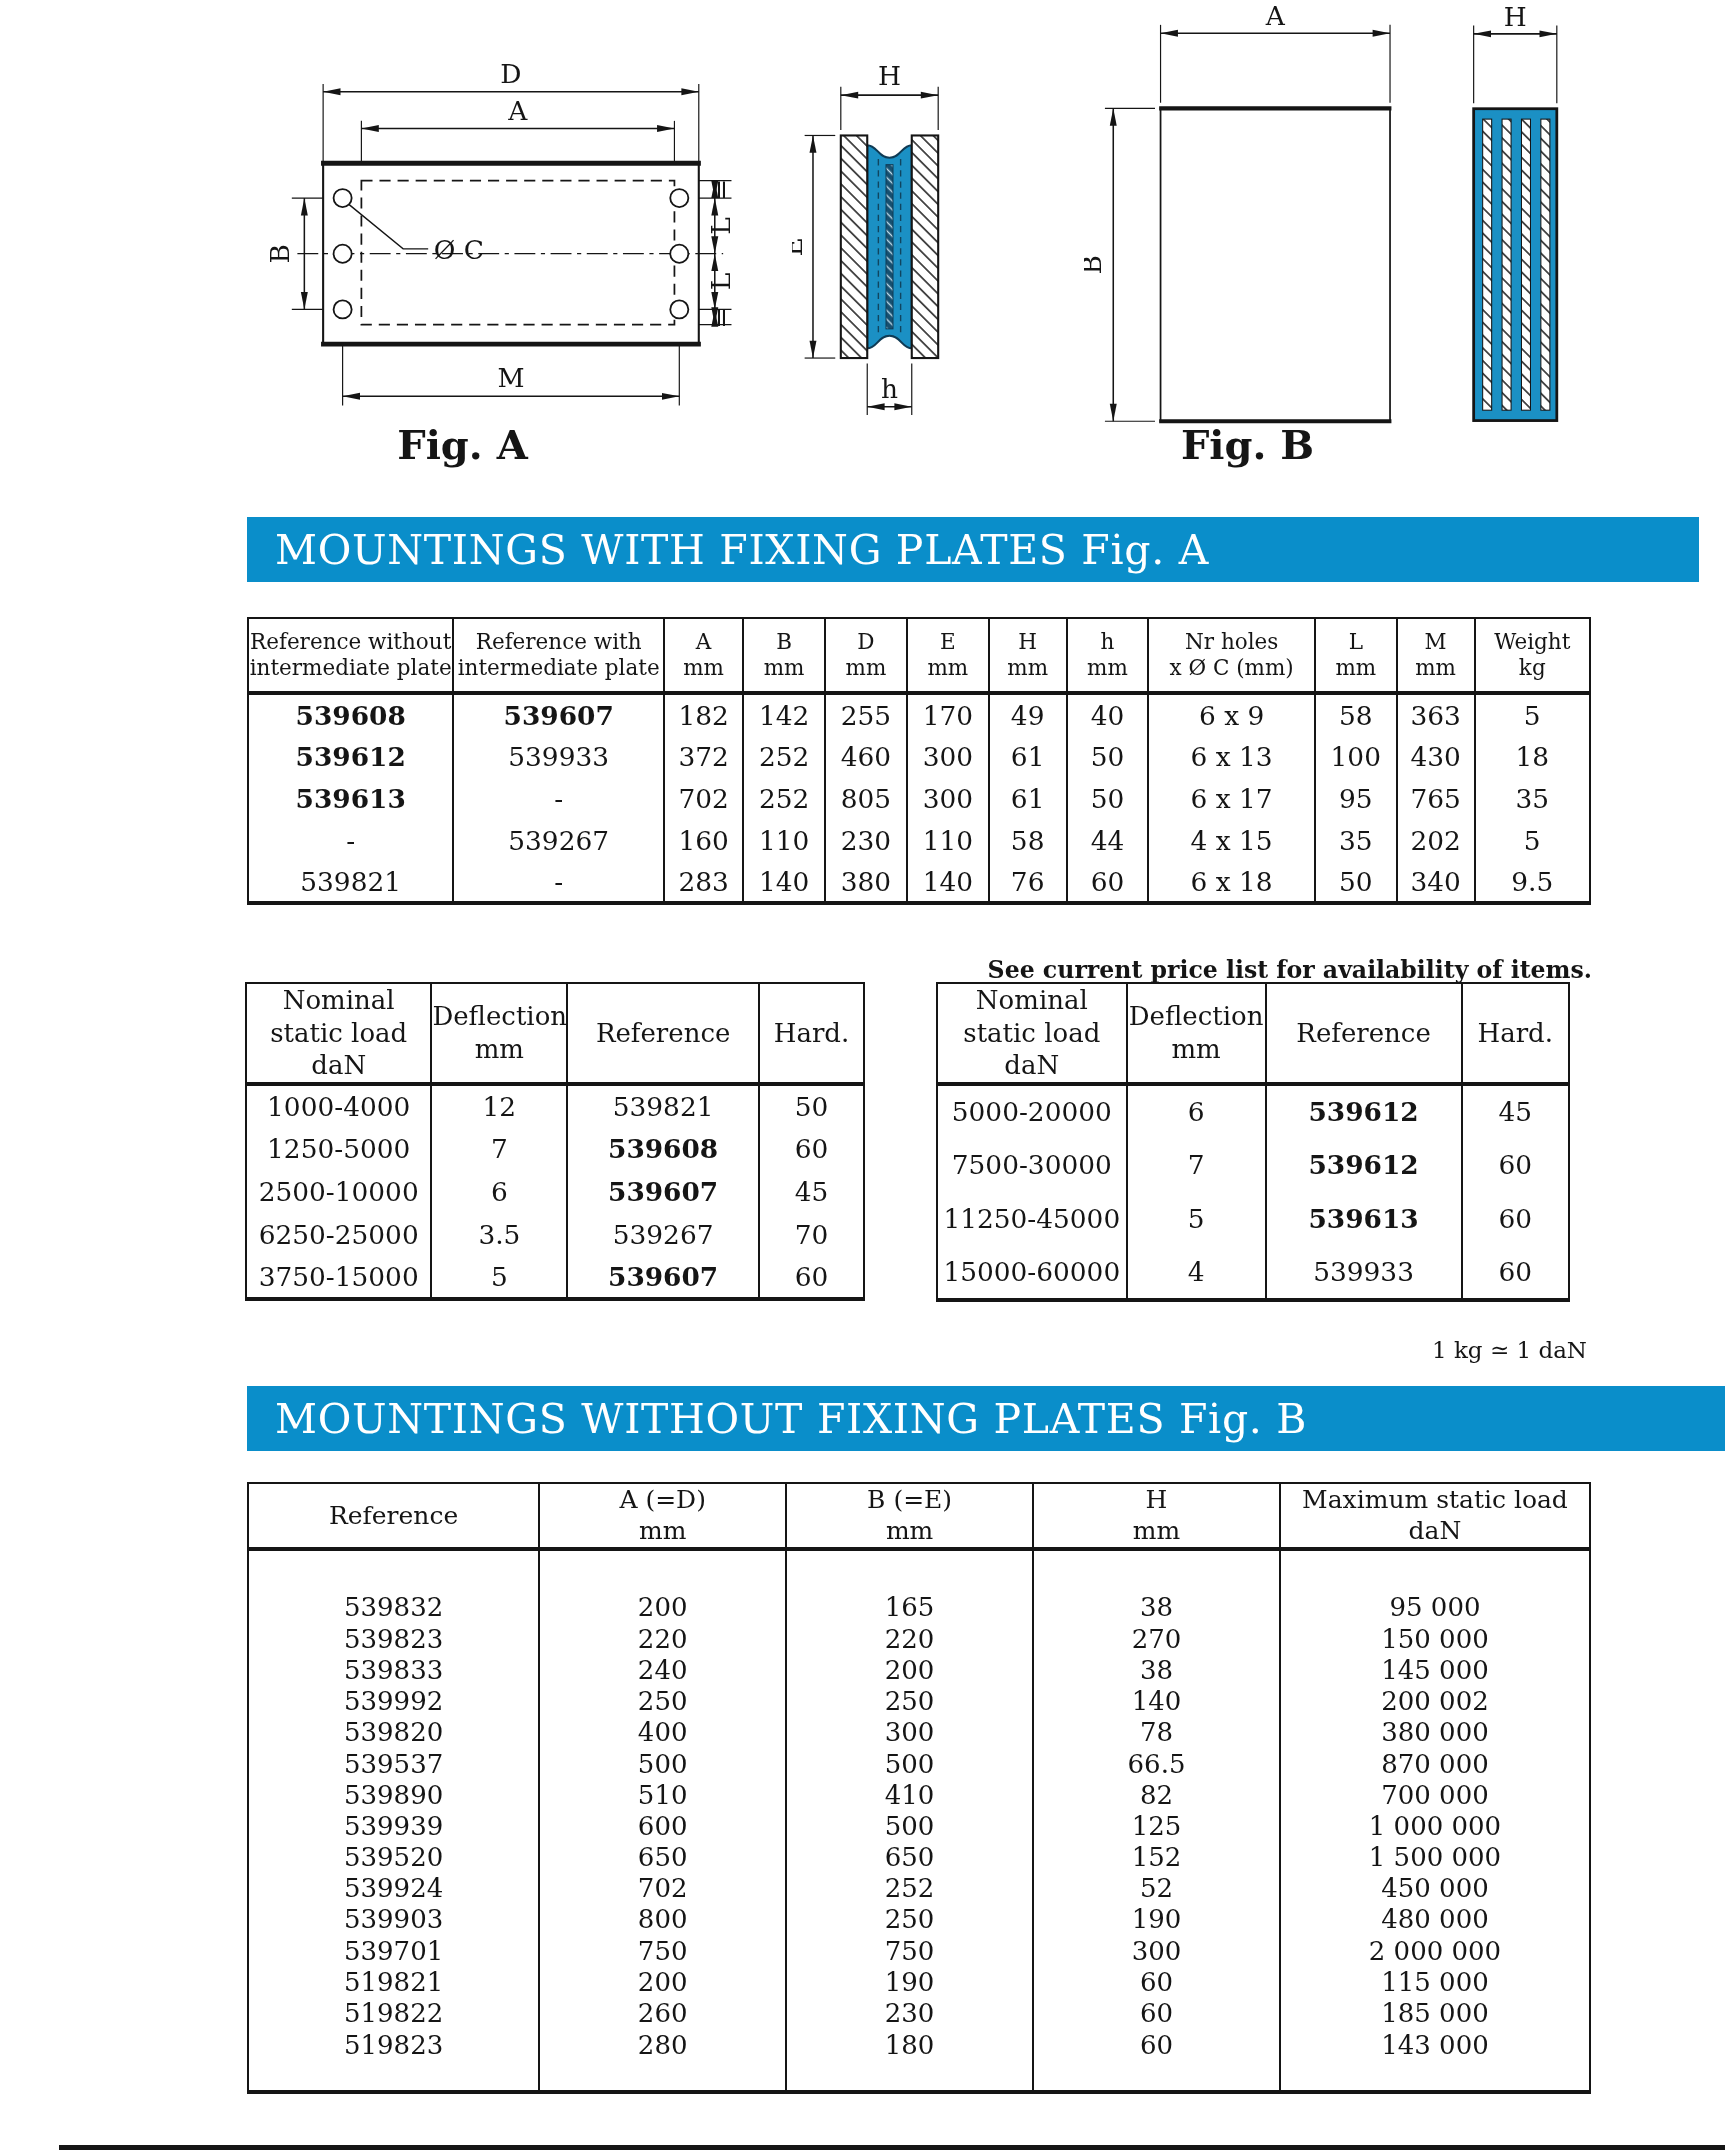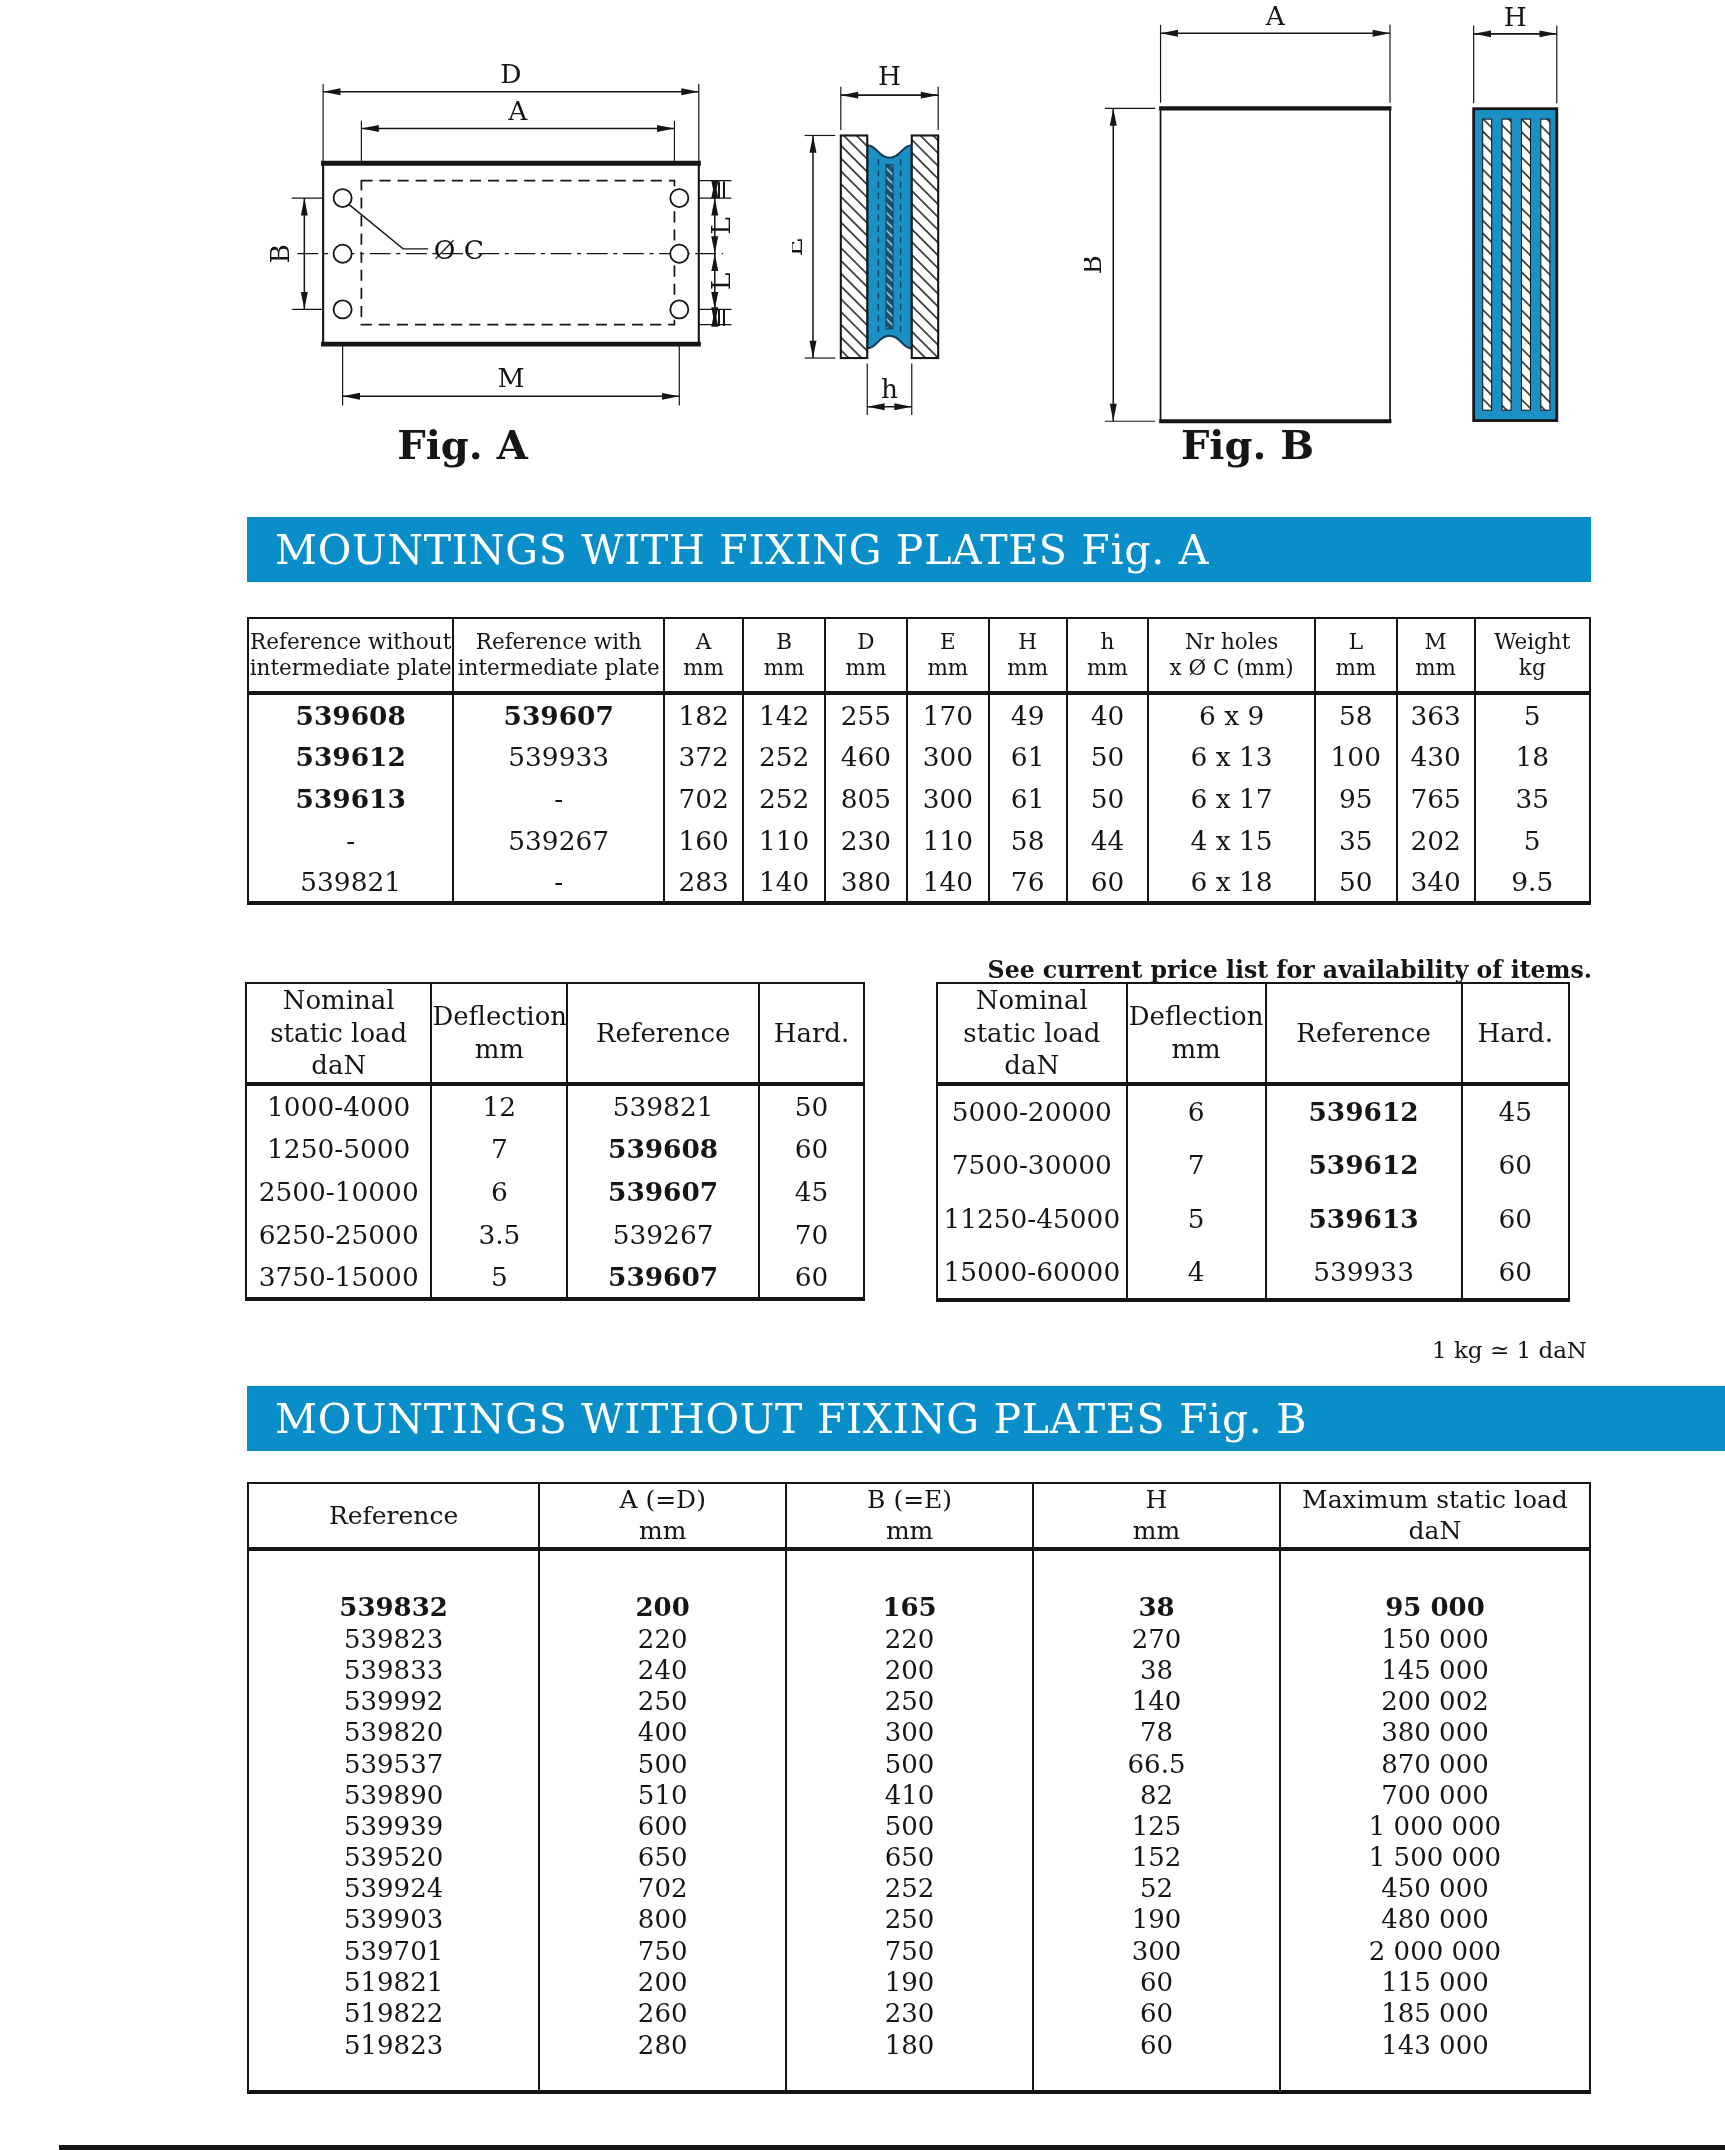--- a/index.html
+++ b/index.html
@@ -36,21 +36,21 @@
   .loadtbl thead tr{height:97px;}
   .loadtbl th{font-size:26px;line-height:1.25;}
   .loadtbl td{font-size:26.4px;margin-top:34px;}
   #tblL tbody tr{height:43px;}
   #tblR tbody tr{height:54px;}
 
   #tbl2 thead tr{height:64px;}
   #tbl2 th{font-size:25px;line-height:1.25;}
   #tbl2 td{font-size:26px;}
   #tbl2 tbody tr{height:30px;}
-  #tbl2 tbody tr:first-child td{padding-top:40px;font-weight:bold;}
+  #tbl2 tbody tr:first-child td{padding-top:40px;}
   #tbl2 tbody tr:last-child td{padding-bottom:29px;margin-top:12px;}
 
   
   .ext{stroke:var(--ink);stroke-width:1.7;}
   .dim{stroke:var(--ink);stroke-width:2.2;marker-start:url(#arr);marker-end:url(#arr);}
   .cl{stroke:var(--ink);stroke-width:1.8;stroke-dasharray:30 8 6 8;}
   .bdash{stroke:#10455f;stroke-width:2;stroke-dasharray:9 7;}
   .dlab{font-family:"DejaVu Serif",serif;font-size:38px;fill:var(--ink);}
   .lead{fill:none;stroke:var(--ink);stroke-width:2;}
 
@@ -198,21 +198,21 @@
       <rect x="119" y="165" width="13" height="420" fill="url(#hp)"></rect>
       <rect x="147" y="165" width="13" height="420" fill="url(#hp)"></rect>
     </g>
     <line class="dim" x1="50" y1="42" x2="170" y2="42"></line>
     <text class="dlab" x="110" y="30" text-anchor="middle">H</text>
   </svg>
 
   <div class="abs caption" style="left:334px;top:421px;width:257px">Fig. A</div>
   <div class="abs caption" style="left:1119px;top:421px;width:257px">Fig. B</div>
 
-  <div class="abs bar" style="left:247px;top:517px;width:1344px;height:65px">MOUNTINGS WITH FIXING PLATES Fig. A</div>
+  <div class="abs bar" style="left:247px;top:517px;width:1452px;height:65px">MOUNTINGS WITH FIXING PLATES Fig. A</div>
 
   <div class="abs" style="left:247px;top:617px;width:1344px;height:288px">
     <table class="tbl" id="tbl1">
       <colgroup>
         <col style="width:15.3%">
           <col style="width:15.7%">
           <col style="width:5.9%">
           <col style="width:6.1%">
         <col style="width:6.1%">
           <col style="width:6.1%">

